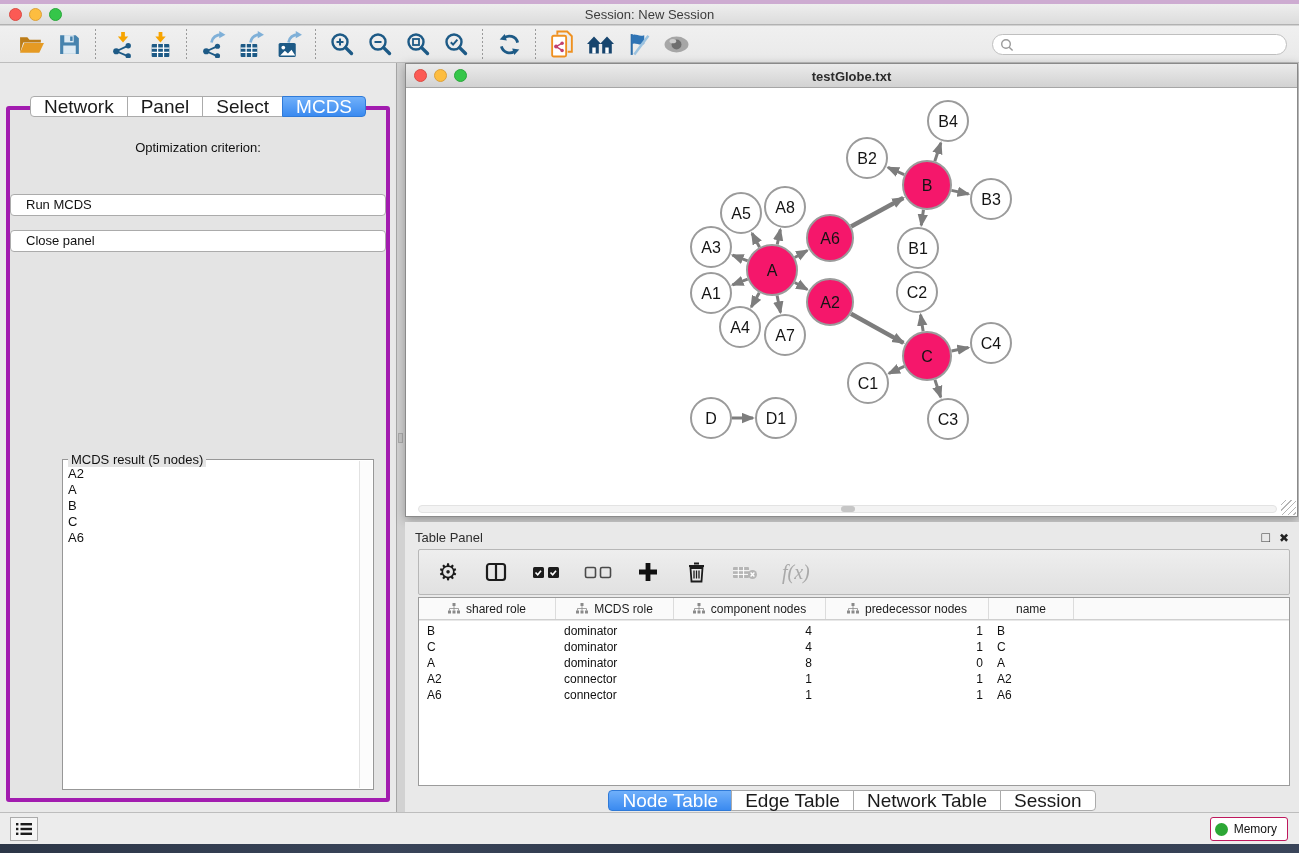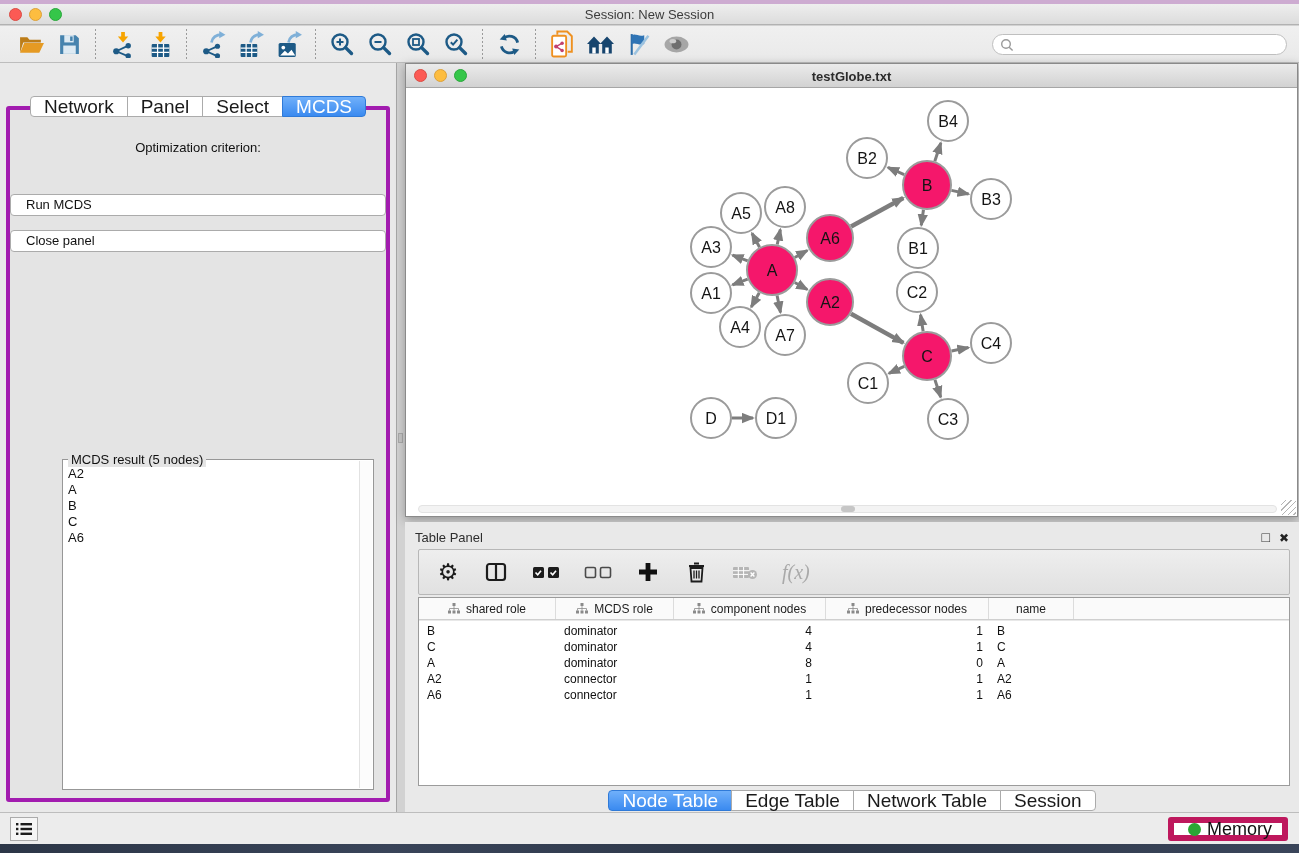--- a/index.html
+++ b/index.html
@@ -108,23 +108,23 @@
   .tp-tbody { padding-top:3px; }
   .tr { display:flex; height:16px; }
   .td { font-size:12px; color:#101010; line-height:16px; white-space:nowrap; overflow:hidden; }
   .tp-tabs { position:absolute; bottom:1px; left:0; right:0; display:flex; justify-content:center; }
 
   
   .status-bar { position:absolute; left:0; right:0; bottom:9px; height:32px;
     background:#ececec; border-top:1px solid #bdbdbd; }
   .list-btn { position:absolute; left:10px; top:4px; width:28px; height:24px;
     background:#f5f5f5; border:1px solid #ababab; display:flex; align-items:center; justify-content:center; }
-  .memory-btn { position:absolute; right:11px; top:4px; height:24px; padding:0 10px 0 14px;
-    background:#fff; border:6px solid #be185d; border-radius:3px;
-    display:flex; align-items:center; gap:6px; font-size:18px; color:#111; }
+  .memory-btn { position:absolute; right:11px; top:4px; height:24px; padding:0 10px 0 4px;
+    background:#fff; border:1px solid #be185d; border-radius:3px;
+    display:flex; align-items:center; gap:6px; font-size:12px; color:#111; }
   .mem-dot { width:13px; height:13px; border-radius:50%; background:#2ca735; }
   .bottom-strip { position:absolute; left:0; right:0; bottom:0; height:9px;
     background:linear-gradient(90deg,#2c3647,#394459 30%,#2c3647 60%,#3a455a); }
 </style>
 </head>
 <body>
 
 <div class="screen">
 
   <div class="top-strip"></div>

